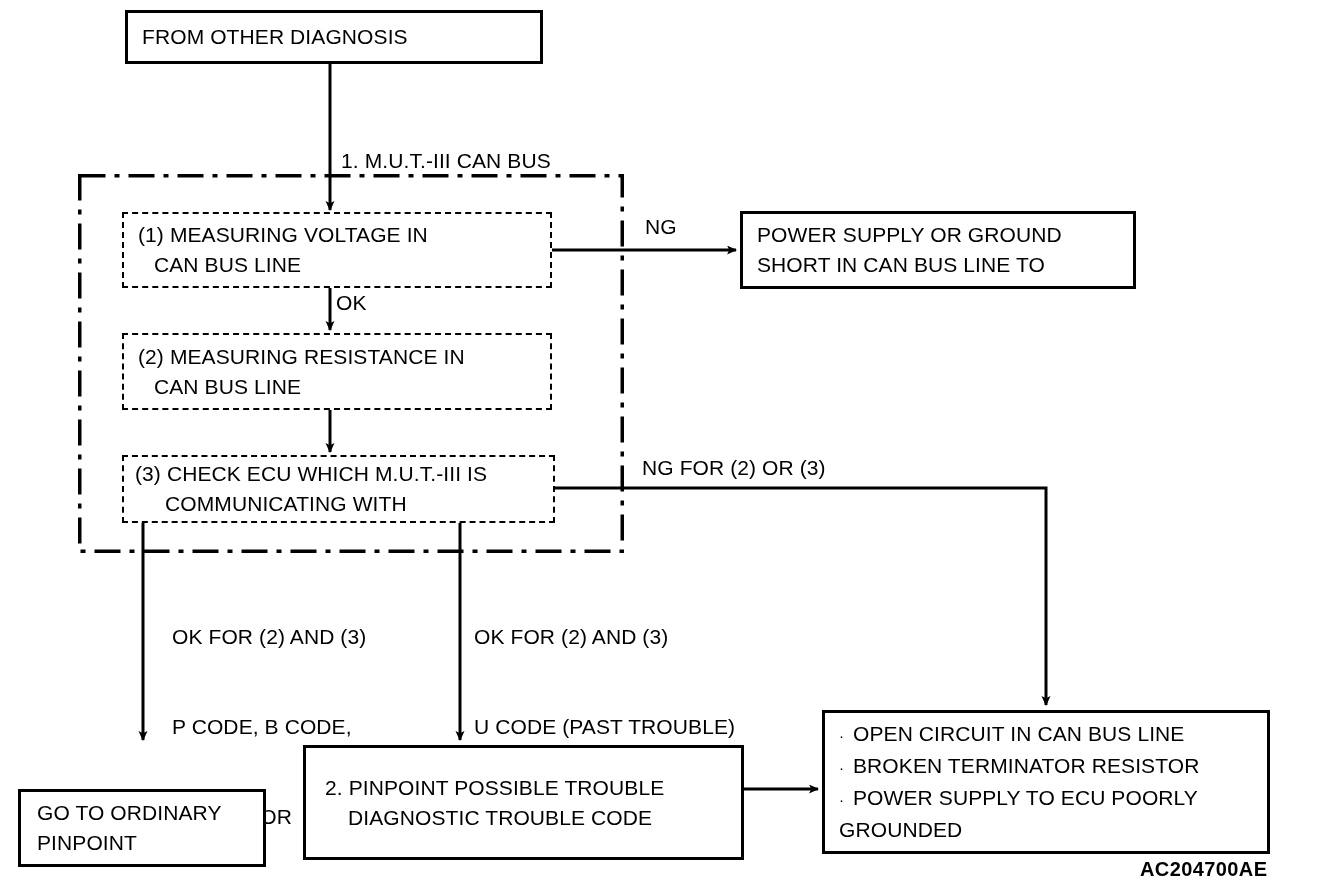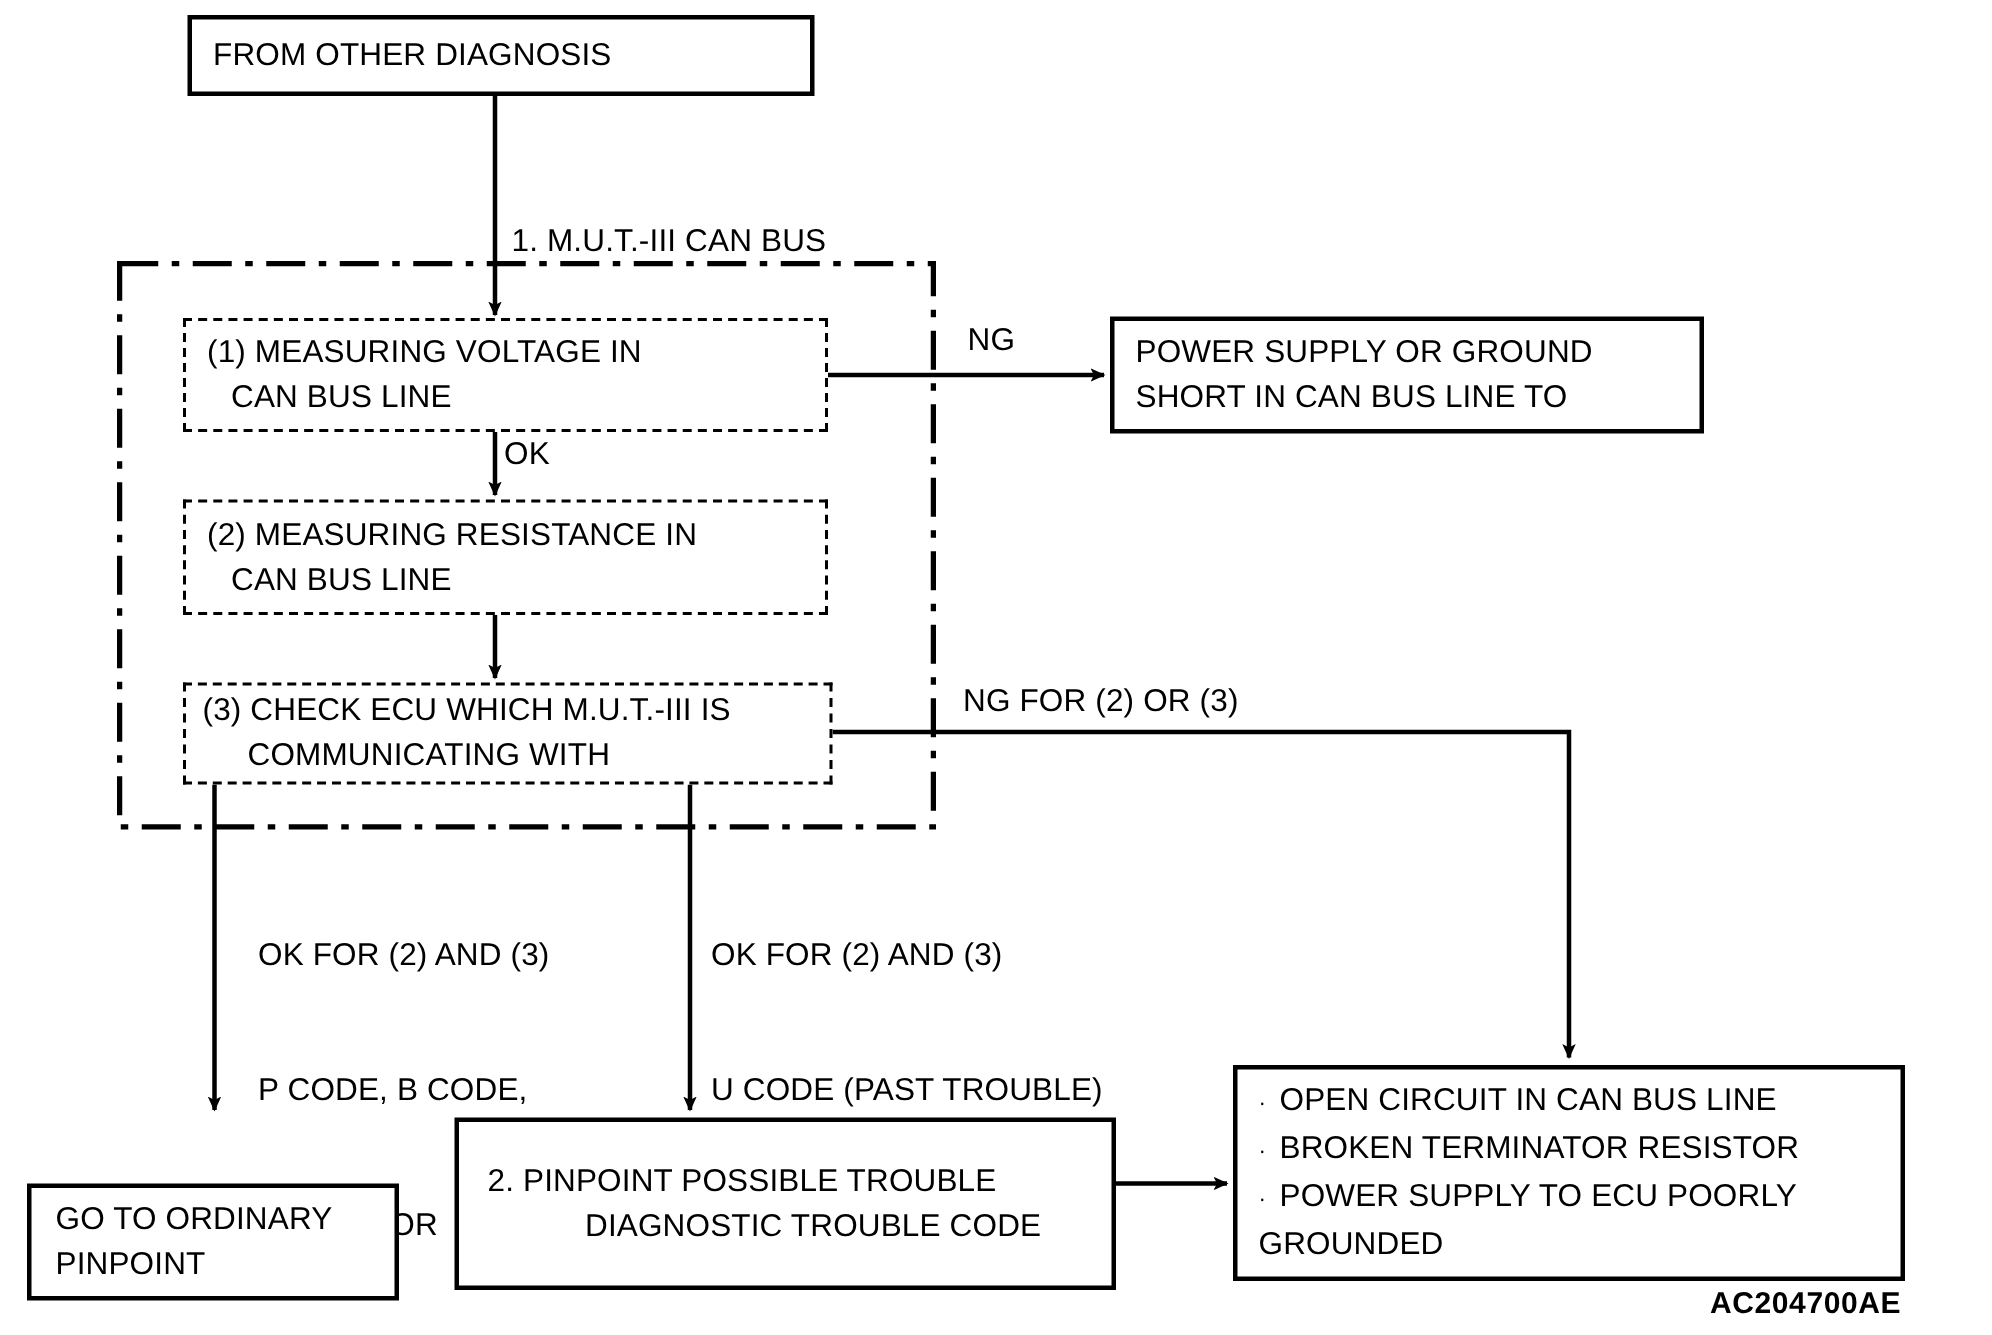--- a/index.html
+++ b/index.html
@@ -168,21 +168,21 @@
     <div>U CODE (PAST TROUBLE)</div>
   </div>
 
   <div class="box" style="left:18px; top:745px; width:248px; height:78px;margin-top:44px;">
     <div class="txt boxtxt" style="padding-left:16px;">GO TO ORDINARY</div>
     <div class="txt boxtxt" style="padding-left:16px;">PINPOINT</div>
   </div>
 
   <div class="box" style="left:303px; top:745px; width:441px; height:115px;">
     <div class="txt boxtxt" style="padding-left:19px;">2. PINPOINT POSSIBLE TROUBLE</div>
-    <div class="txt boxtxt" style="padding-left:42px;margin-left:42px;">DIAGNOSTIC TROUBLE CODE</div>
+    <div class="txt boxtxt" style="padding-left:42px;">DIAGNOSTIC TROUBLE CODE</div>
   </div>
 
   <div class="box" style="left:822px; top:710px; width:448px; height:144px;">
     <div class="txt boxtxt bullet-line">
       <span class="bullet-dot">·</span>
       <span>OPEN CIRCUIT IN CAN BUS LINE</span>
     </div>
     <div class="txt boxtxt bullet-line">
       <span class="bullet-dot">·</span>
       <span>BROKEN TERMINATOR RESISTOR</span>

